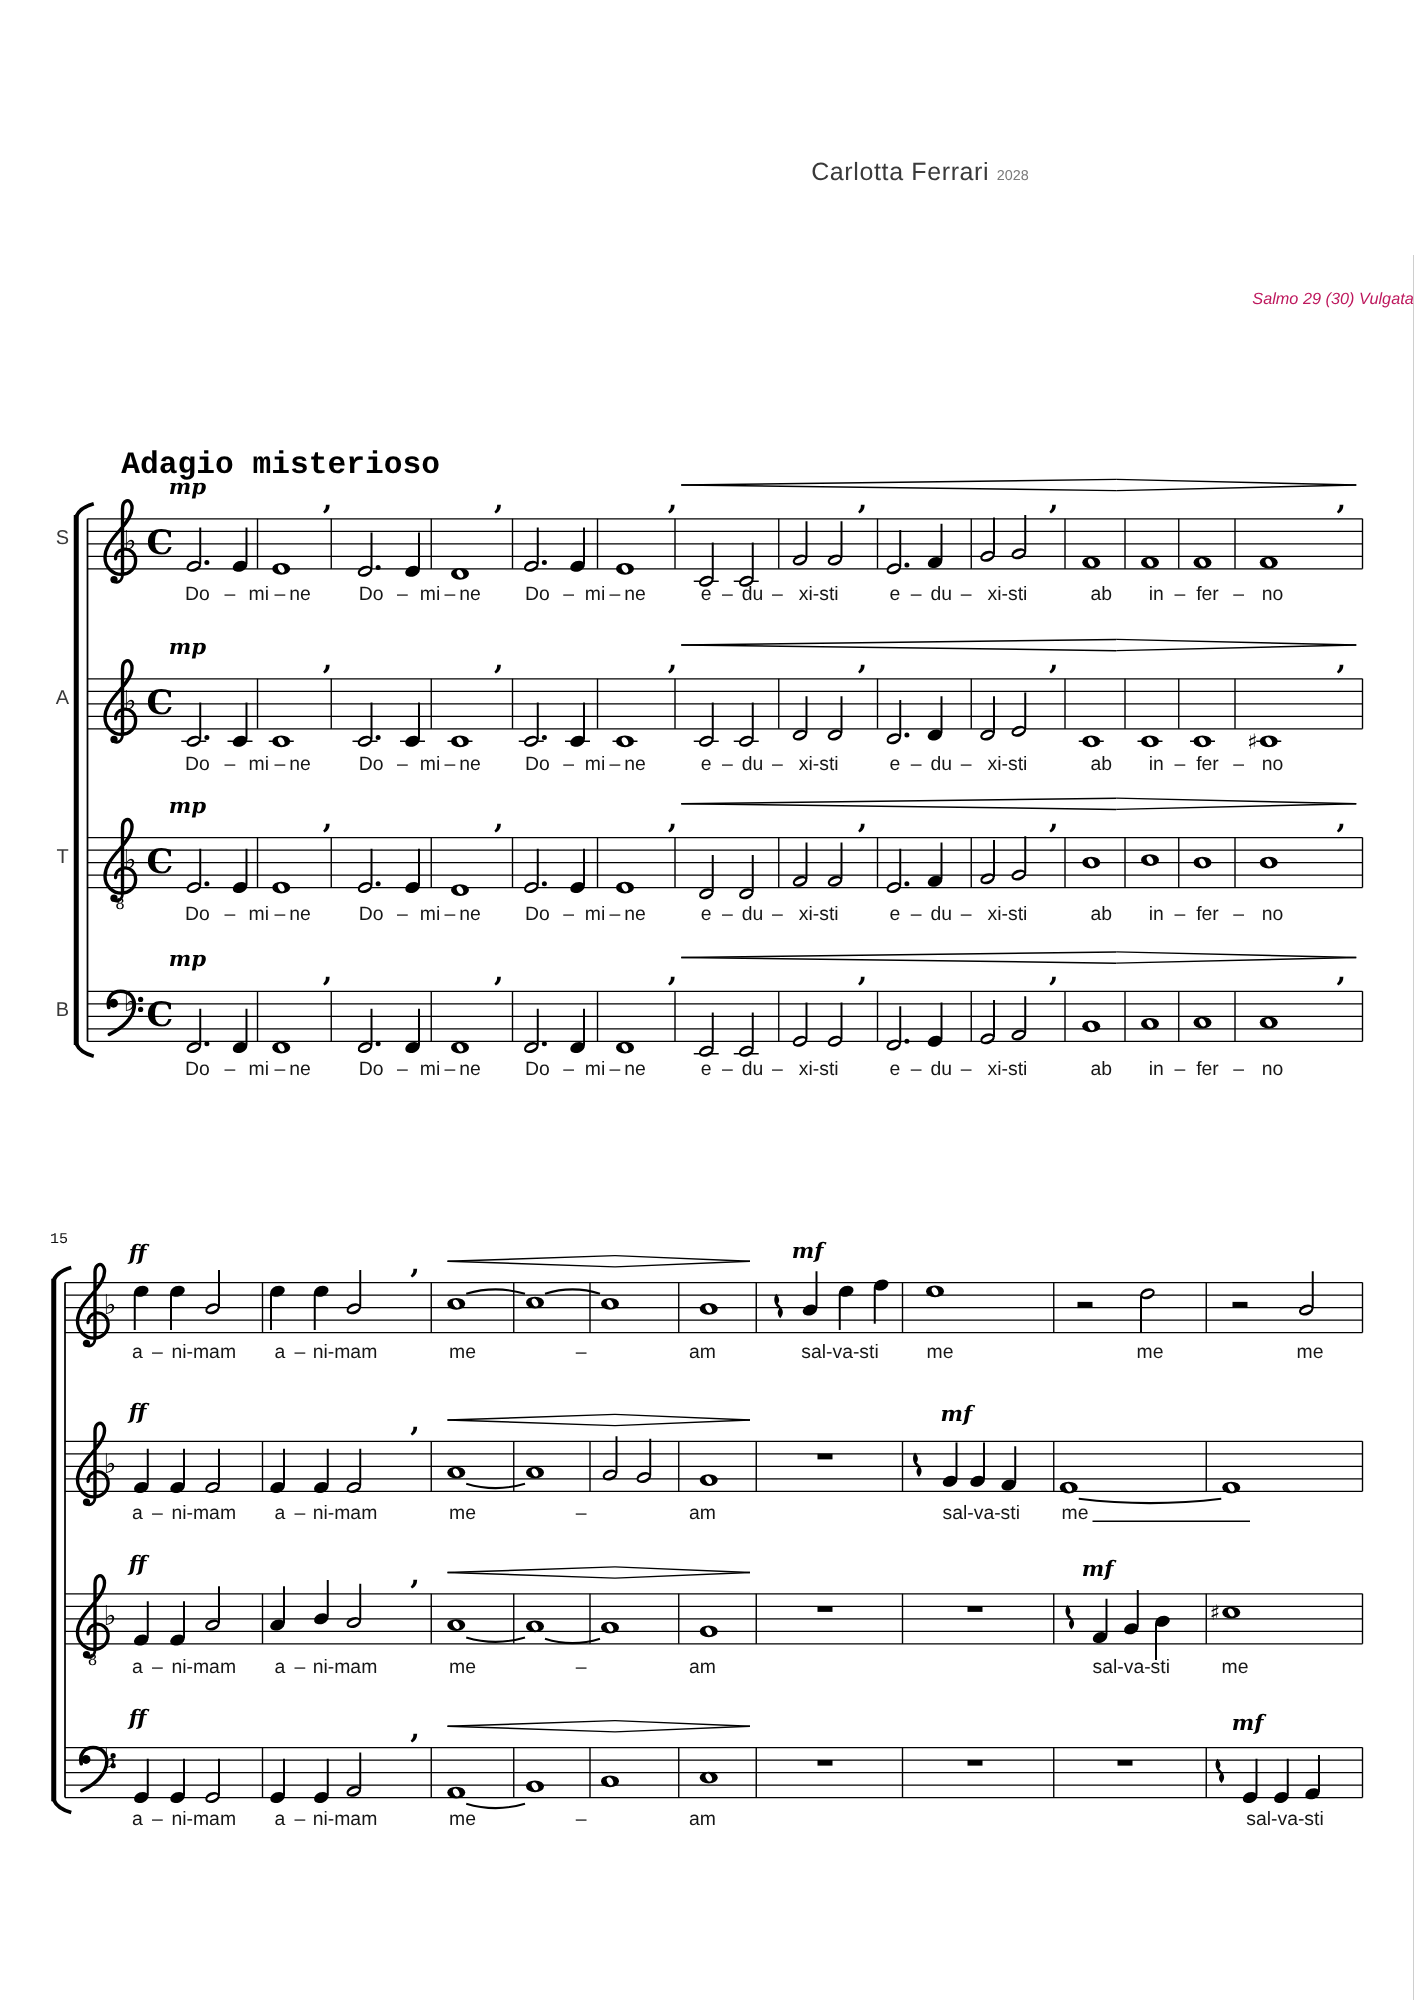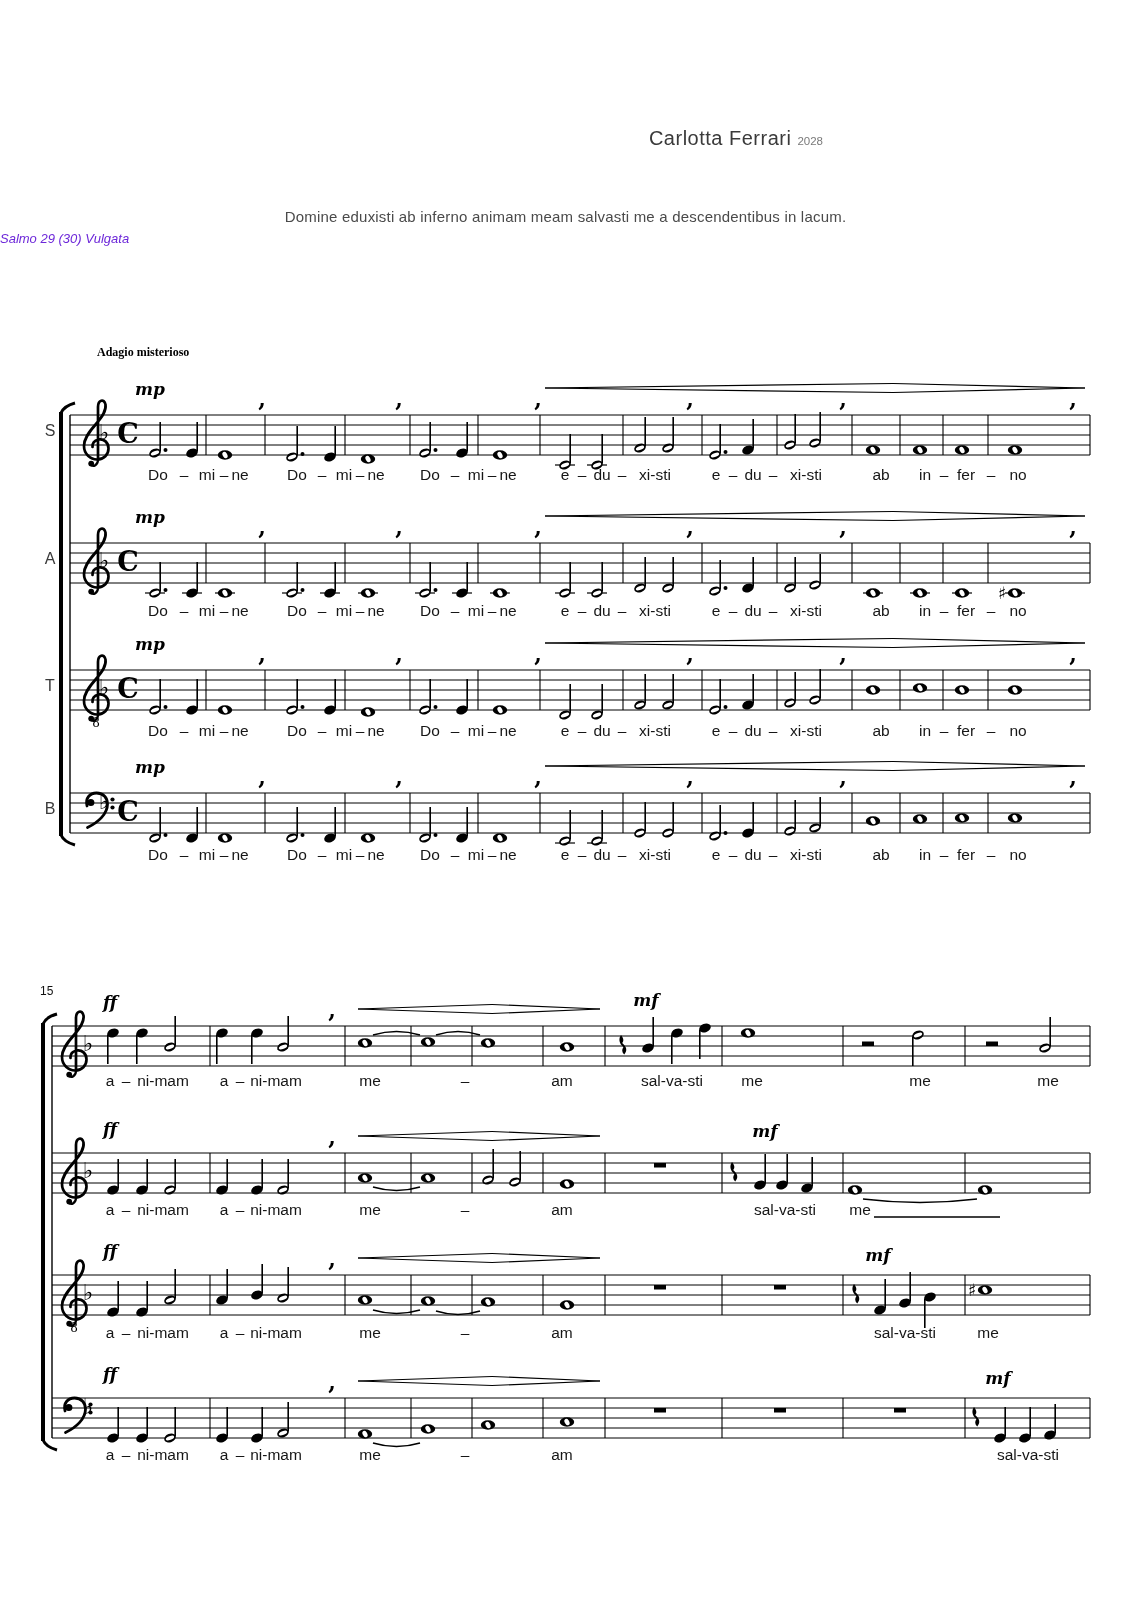--- a/index.html
+++ b/index.html
@@ -7,25 +7,25 @@
         font-family:"Liberation Sans",sans-serif;overflow:hidden;}
   #score-svg{position:absolute;left:0;top:0;}
   .title{position:absolute;top:34px;left:0;width:100%;text-align:center;}
   .title span{display:inline-block;font-family:"DejaVu Sans",sans-serif;font-weight:bold;
         font-size:58px;letter-spacing:0px;color:#000;transform:scaleX(.74);transform-origin:center;}
   .composer-line{position:absolute;top:127px;right:308px;white-space:nowrap;}
   .composer{font-size:20px;color:#3a3a3a;letter-spacing:.5px;margin-top:48px;}
   .year{font-size:11.5px;color:#7a7a7a;margin-left:6px;}
   .epigraph{position:absolute;top:208px;left:0;width:100%;text-align:center;
         font-size:15px;color:#4a4a4a;letter-spacing:.2px;}
-  .epigraph-source{position:absolute;top:231px;left:0;width:100%;text-align:left;
-        font-size:13px;font-style:italic;color:#6d28d9;}
-  .tempo{position:absolute;top:345px;left:97px;font-family:Liberation Serif, serif;
-        font-weight:bold;font-size:12px;color:#000;}
-  .mnum{position:absolute;top:984px;left:40px;font-family:Liberation Sans, sans-serif;
+  .epigraph-source{position:absolute;top:231px;left:0;width:100%;text-align:right;
+        font-size:13px;font-style:italic;color:#be185d;}
+  .tempo{position:absolute;top:357px;left:97px;font-family:Liberation Mono, monospace;
+        font-weight:bold;font-size:25px;color:#000;}
+  .mnum{position:absolute;top:984px;left:40px;font-family:Liberation Mono, monospace;
         font-size:12px;color:#111;}
   .voice-label{position:absolute;left:38px;width:24px;text-align:center;
         font-size:16px;color:#3a3a3a;}
   
   text.lyr{font-family:"Liberation Sans",sans-serif;font-size:15.5px;fill:#161616;}
   text.dyn{font-family:"DejaVu Serif",serif;font-style:italic;font-weight:bold;font-size:17px;fill:#000;}
   text.flat{font-family:"DejaVu Sans",sans-serif;font-size:22px;fill:#000;}
   text.acc{font-family:"DejaVu Sans",sans-serif;font-size:17px;fill:#000;}
   text.timec{font-family:"DejaVu Serif",serif;font-weight:bold;font-size:27px;fill:#000;}
   text.comma{font-family:"DejaVu Serif",serif;font-weight:bold;font-size:22px;fill:#000;}
@@ -876,21 +876,20 @@
           <text x="1028" y="1460" class="lyr" text-anchor="middle">sal-va-sti</text>
         </g>
       </g>
     </svg>
 
 
   <div class="composer-line">
     <span class="composer">Carlotta Ferrari</span><span class="year">2028</span>
   </div>
 
-  <div class="epigraph">Domine eduxisti ab inferno animam meam salvasti me a descendentibus in lacum.</div>
   <div class="epigraph-source">Salmo 29 (30) Vulgata</div>
 
   <div class="tempo">Adagio misterioso</div>
   <div class="mnum">15</div>
 
   <div class="voice-label" style="top:422px;">S</div>
   <div class="voice-label" style="top:550px;">A</div>
   <div class="voice-label" style="top:677px;">T</div>
   <div class="voice-label" style="top:800px;">B</div>
 </div>

